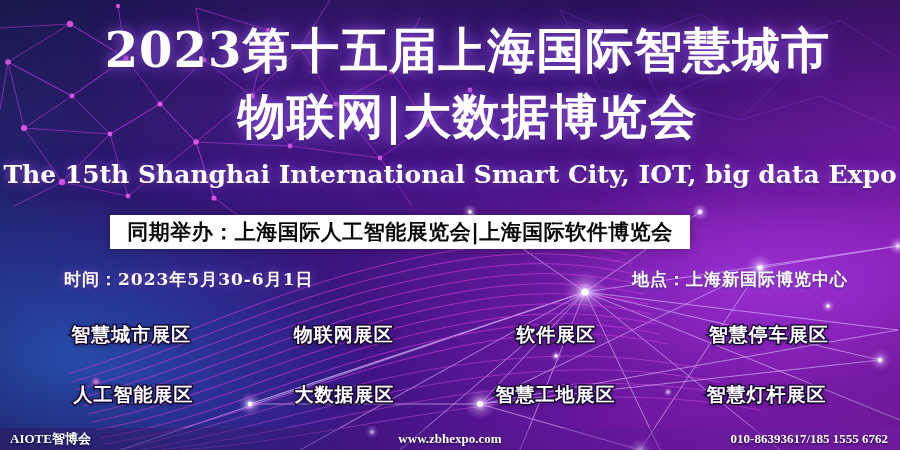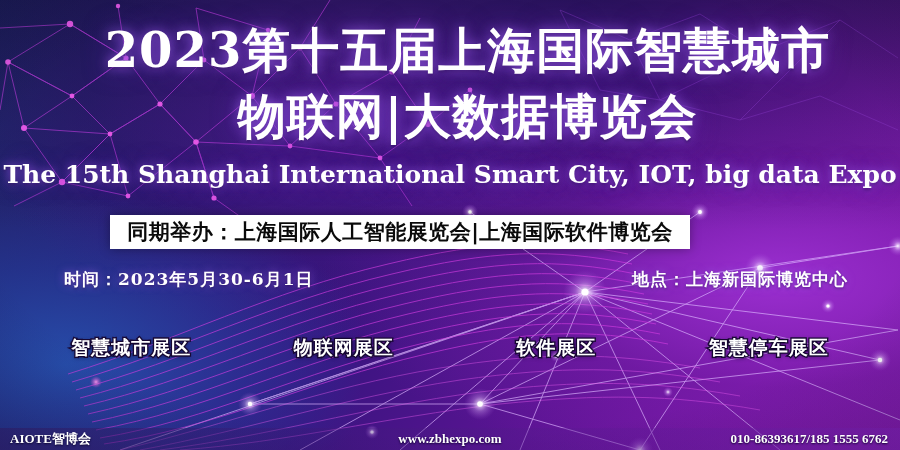--- a/index.html
+++ b/index.html
@@ -132,21 +132,21 @@
     position: absolute;
     left: 0; right: 0;
     top: 322px;
     height: 112px;
   }
   .zone-row {
     position: absolute;
     left: 28px; right: 28px;
     display: flex;
   }
-  #zone-row-1 { top: 13px; gap: 6px; }
+  #zone-row-1 { top: 0; gap: 6px; }
   #zone-row-2 { top: 60px; }
   .zone-cell {
     flex: 1 1 0;
     text-align: center;
   }
   .zone-label {
     display: inline-block;
     color: #ffffff;
     font-family: "DejaVu Sans", "Liberation Sans", sans-serif;
     font-weight: 700;
@@ -364,20 +364,34 @@
         <div class="zone-cell">
           <span class="zone-label">物联网展区</span>
         </div>
         <div class="zone-cell">
           <span class="zone-label">软件展区</span>
         </div>
         <div class="zone-cell">
           <span class="zone-label">智慧停车展区</span>
         </div>
       </div>
+      <div class="zone-row" id="zone-row-2">
+        <div class="zone-cell">
+          <span class="zone-label">人工智能展区</span>
+        </div>
+        <div class="zone-cell">
+          <span class="zone-label">大数据展区</span>
+        </div>
+        <div class="zone-cell">
+          <span class="zone-label">智慧工地展区</span>
+        </div>
+        <div class="zone-cell">
+          <span class="zone-label">智慧灯杆展区</span>
+        </div>
+      </div>
     </div>
 
     <div id="footer">
       <span class="footer-item" id="footer-brand">AIOTE智博会</span>
       <span class="footer-item" id="footer-site">www.zbhexpo.com</span>
       <span class="footer-item" id="footer-phone">010-86393617/185 1555 6762</span>
     </div>
 
   </div>
 </div>

